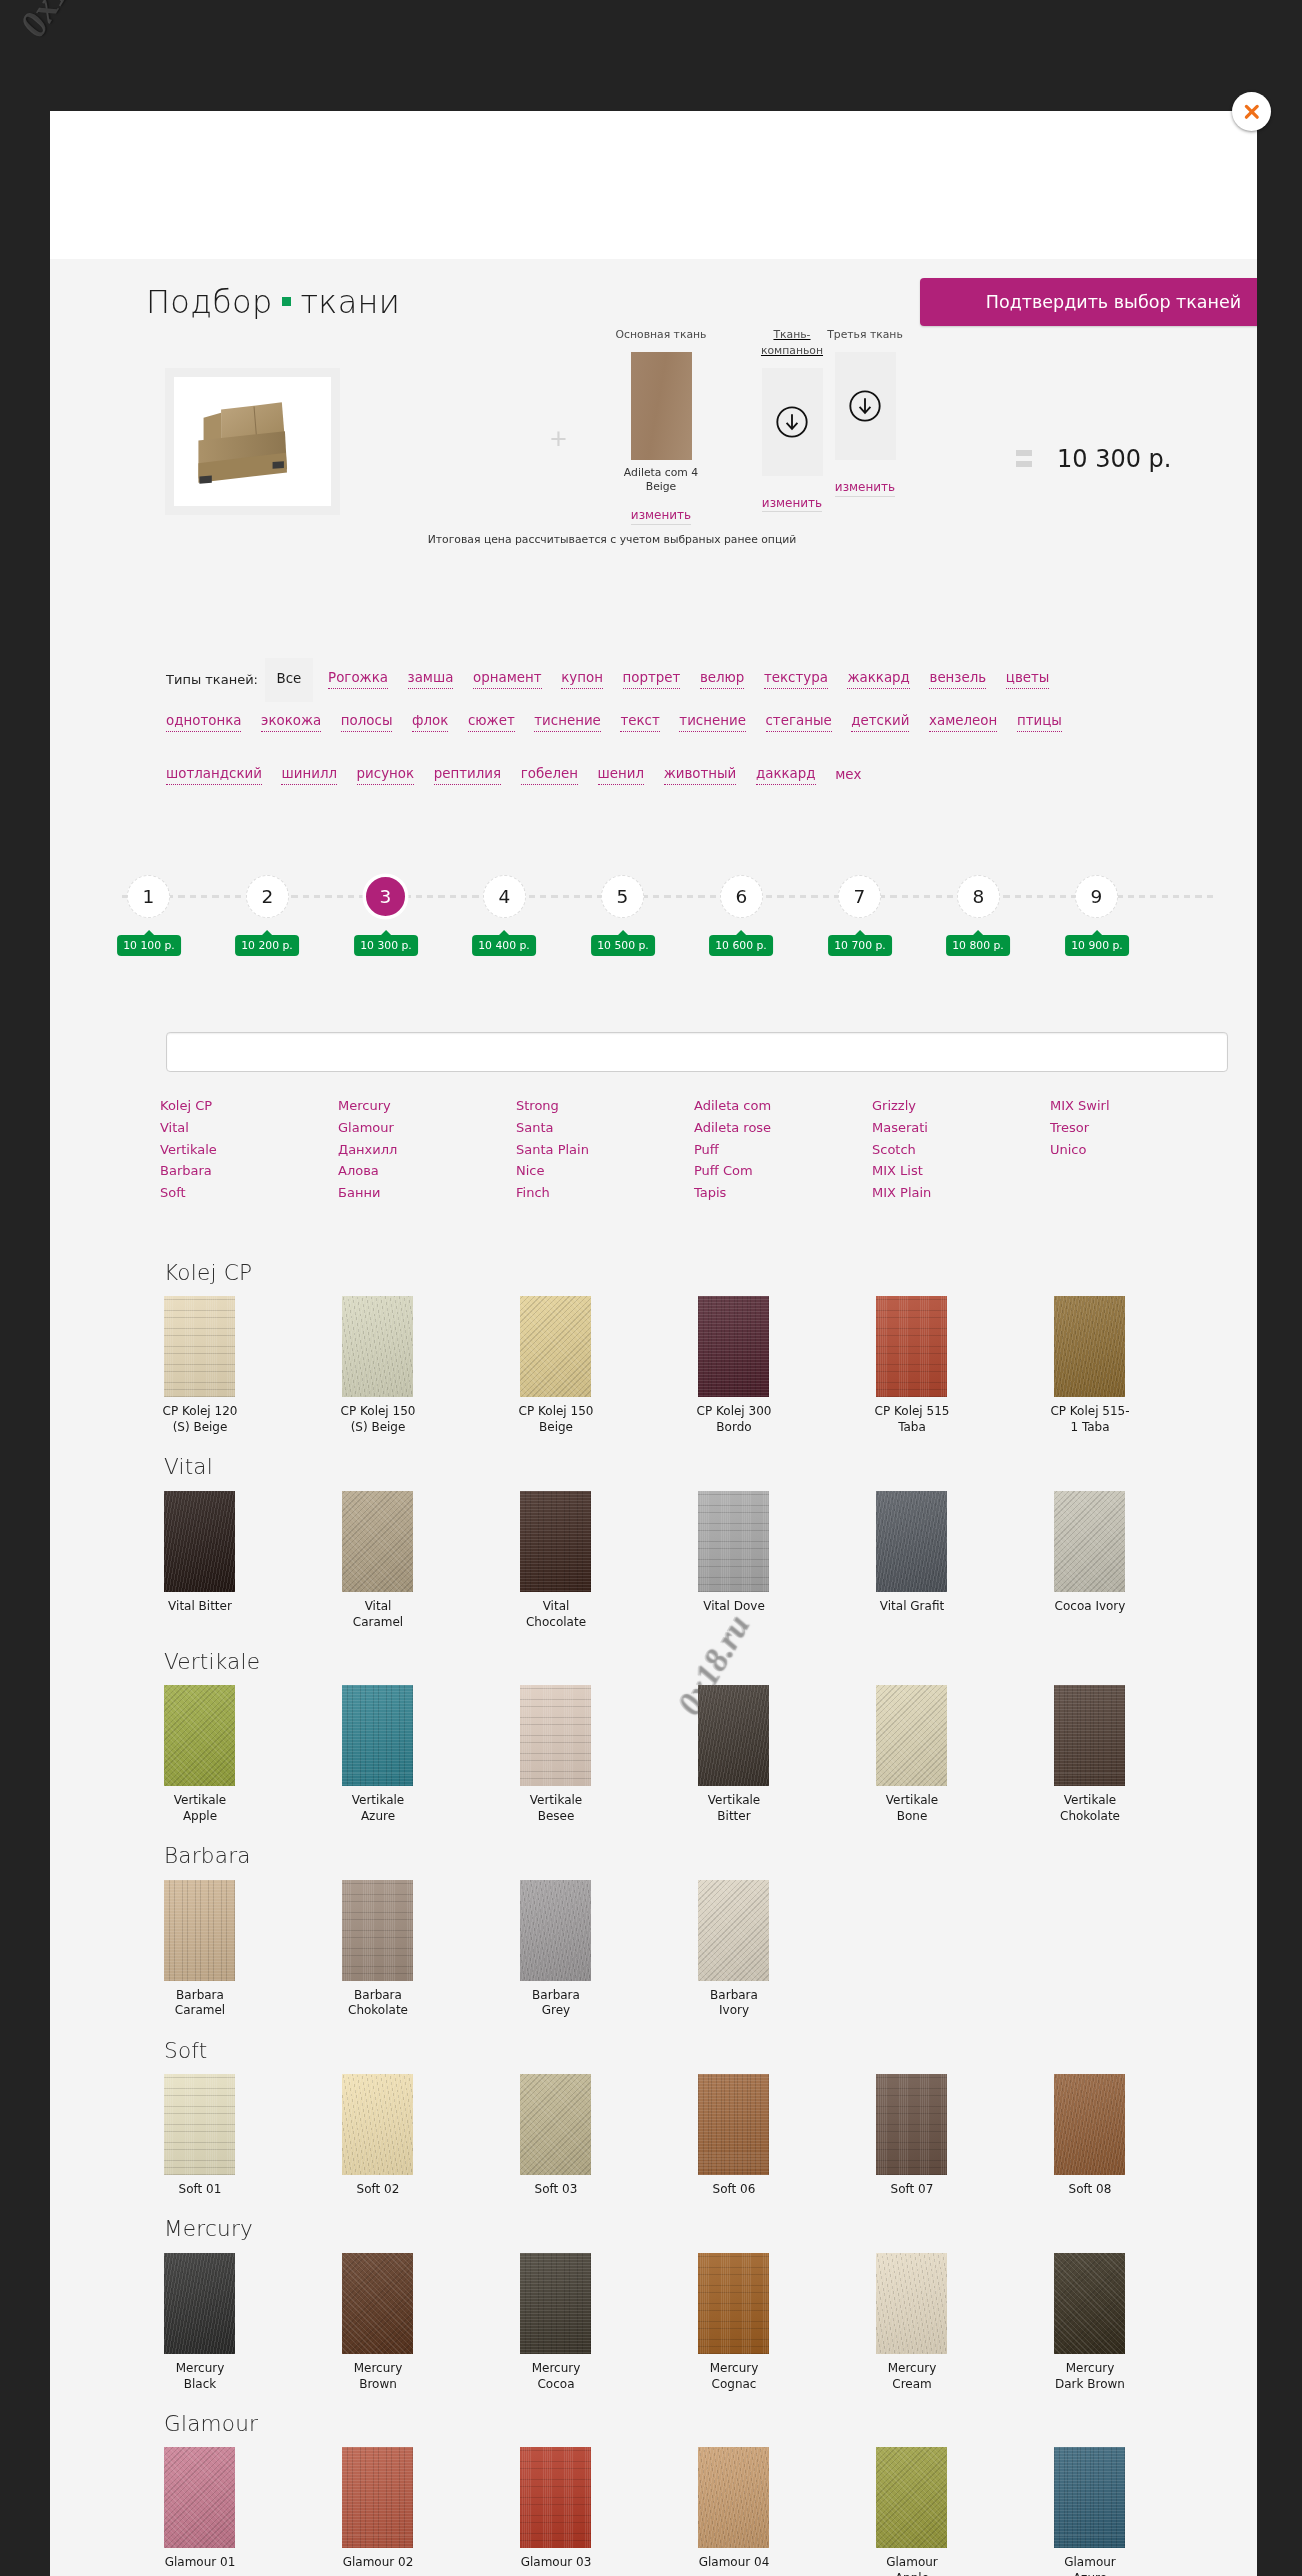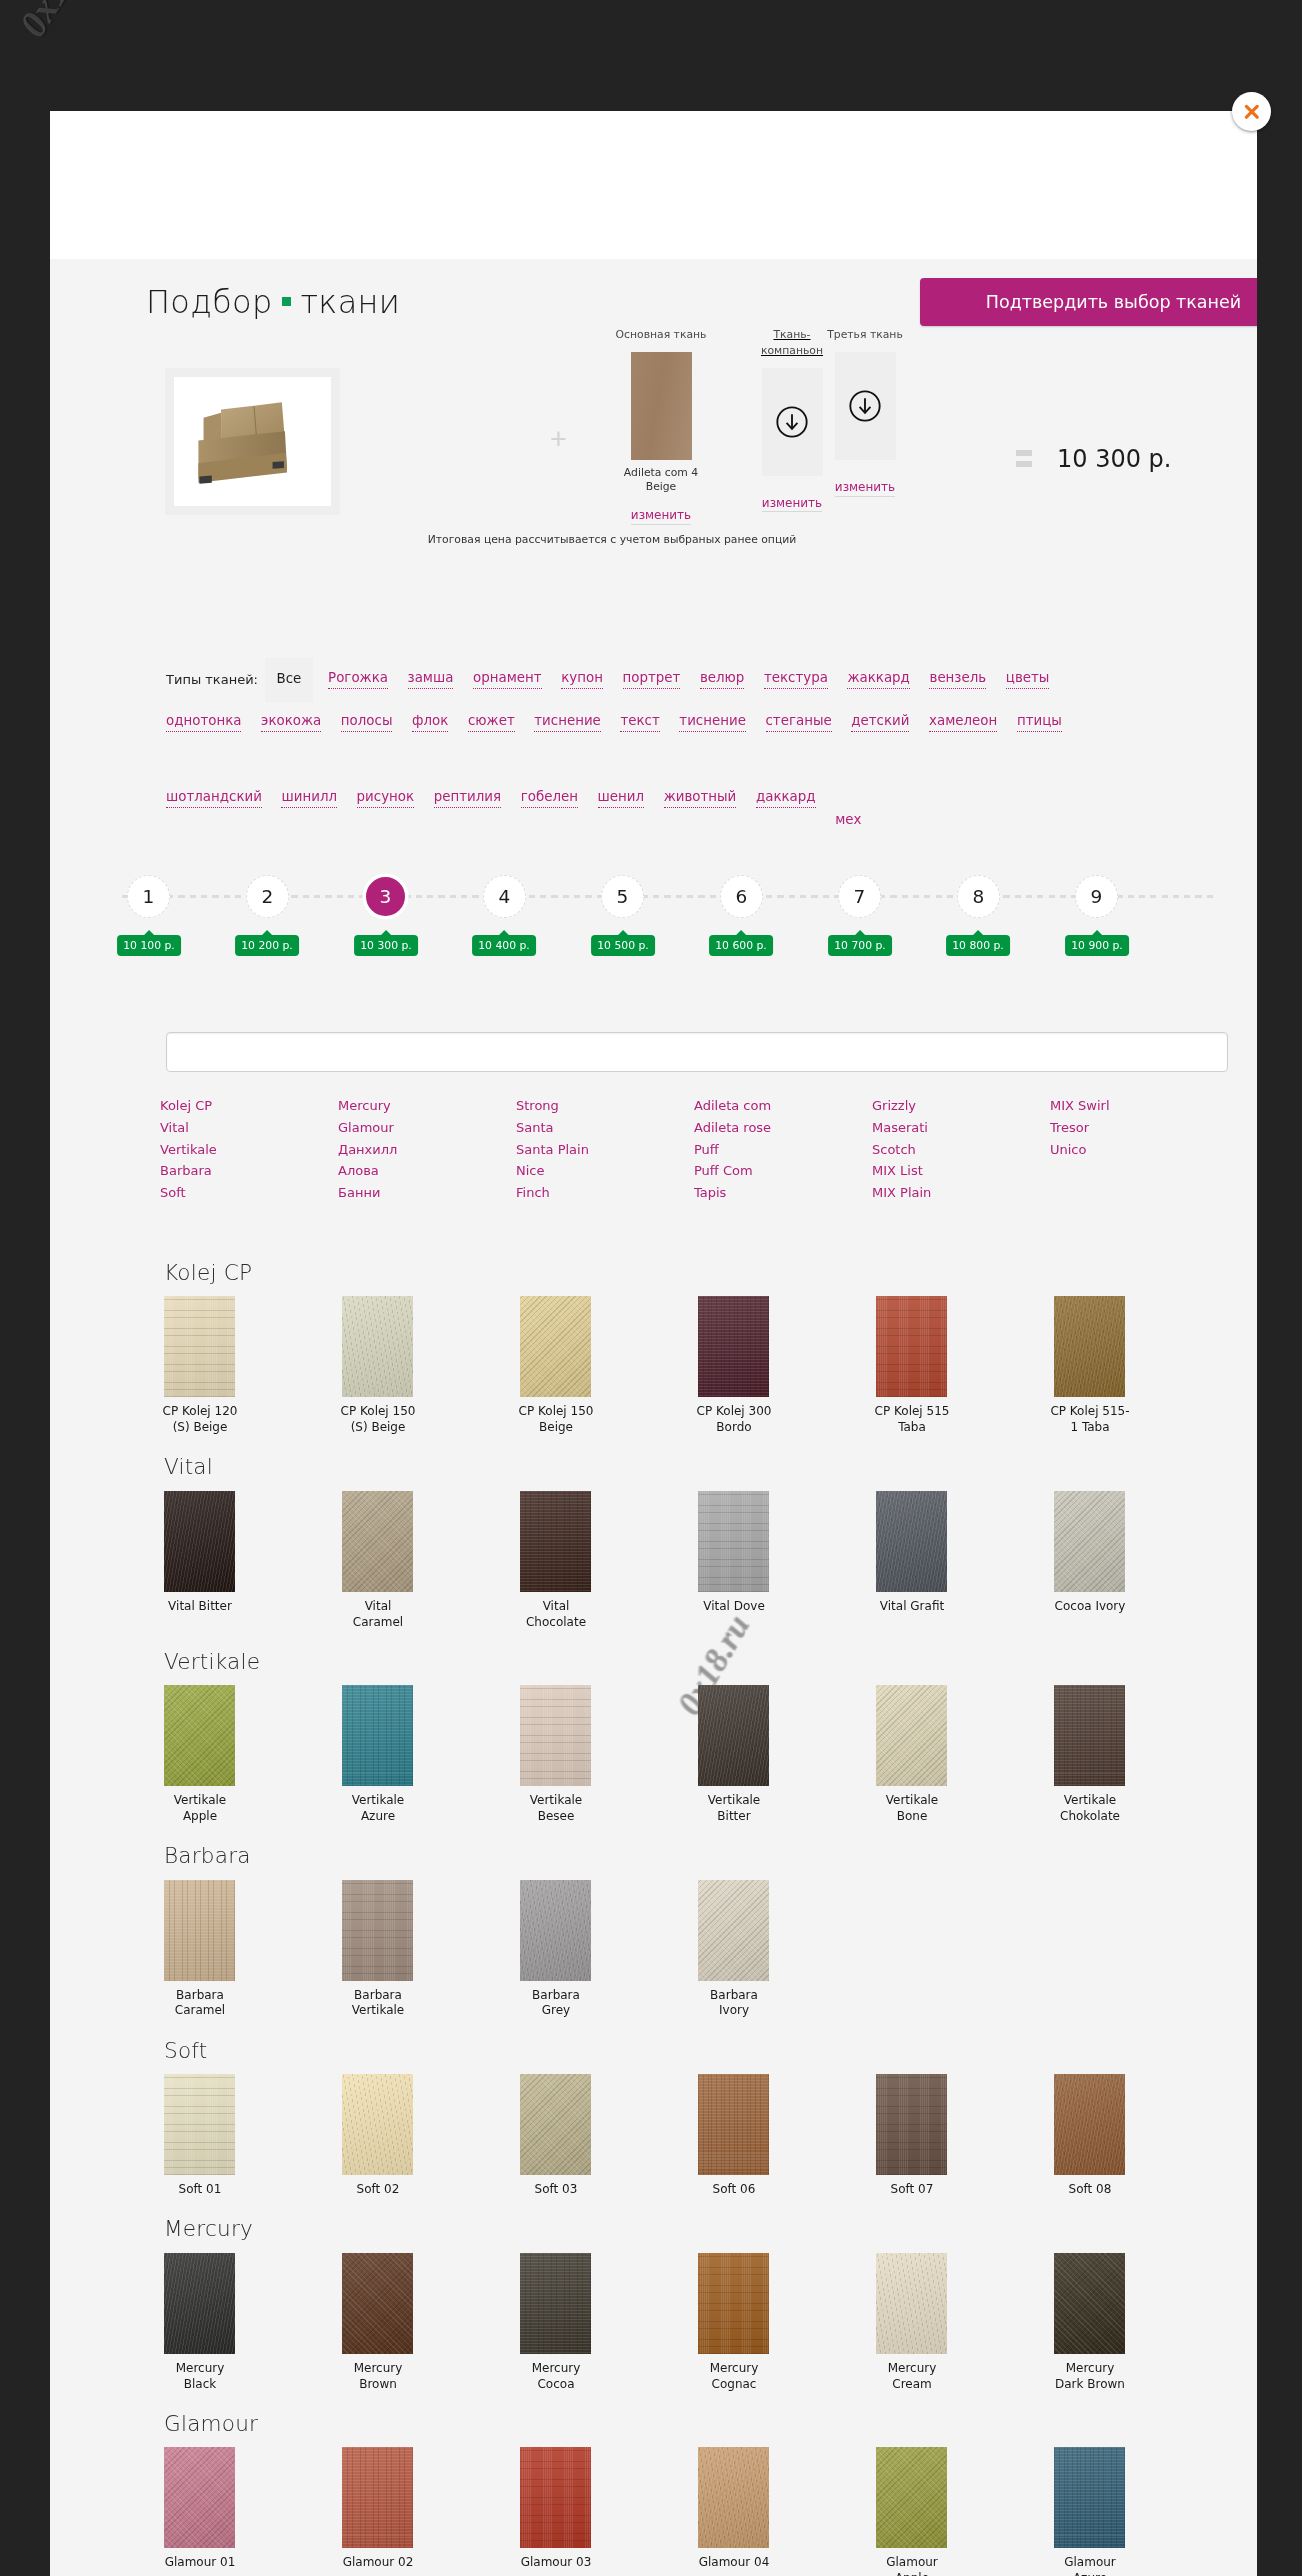--- a/index.html
+++ b/index.html
@@ -147,21 +147,21 @@
     font-size:13px; color:#242424; margin-right:7.2px;
     font-family:"DejaVu Sans", sans-serif;
   }
   .tag {
     font-size:13.4px; color:#b02179;
     border-bottom:1px dotted #b02179;
     margin-right:19.6px; cursor:pointer; line-height:1.1;
     padding-bottom:2.6px;
     font-family:"DejaVu Sans", sans-serif;
   }
-  .tag.nodot { border-bottom:none;margin-top:46px; }
+  .tag.nodot { border-bottom:none; }
   .tag.active {
     color:#1c1c1c; background:#f0f0f0; border-bottom:none;
     padding:14.4px 11.3px 14.4px 11.3px; margin-right:15.5px;
     font-weight:400;
   }
 
   
   #stepper { position:absolute; left:0; top:742px; width:100%; height:103px; }
   #step-line {
     position:absolute; left:72px; top:42px; right:41px; height:2.6px;
@@ -523,21 +523,21 @@
       </div>
       <div class="section" style="margin-bottom: 18.5px;">
         <div class="sec-title">Barbara</div>
         <div class="sec-grid">
           <div class="swc">
             <div class="tile" style="background: repeating-linear-gradient(0deg, rgba(255, 255, 255, 0.1) 0px, rgba(255, 255, 255, 0.1) 0.5px, transparent 0.5px, transparent 1.5px), repeating-linear-gradient(90deg, rgba(0, 0, 0, 0.13) 0px, rgba(0, 0, 0, 0.13) 0.5px, transparent 0.5px, transparent 2.6px), linear-gradient(160deg, rgba(255, 255, 255, 0.14), rgba(0, 0, 0, 0.1)), linear-gradient(rgb(205, 179, 145), rgb(205, 179, 145));"></div>
             <div class="lbl">Barbara Caramel</div>
           </div>
           <div class="swc">
             <div class="tile" style="background: repeating-linear-gradient(90deg, rgba(255, 255, 255, 0.1) 0px, rgba(255, 255, 255, 0.1) 0.5px, transparent 0.5px, transparent 2.1px), repeating-linear-gradient(0deg, rgba(0, 0, 0, 0.13) 0px, rgba(0, 0, 0, 0.13) 0.5px, transparent 0.5px, transparent 3.6px), linear-gradient(160deg, rgba(255, 255, 255, 0.14), rgba(0, 0, 0, 0.1)), linear-gradient(rgb(159, 140, 125), rgb(159, 140, 125));"></div>
-            <div class="lbl">Barbara Vertikale</div>
+            <div class="lbl">Barbara Chokolate</div>
           </div>
           <div class="swc">
             <div class="tile" style="background: repeating-linear-gradient(100deg, rgba(255, 255, 255, 0.1) 0px, rgba(255, 255, 255, 0.1) 1px, transparent 1px, transparent 3.1px), repeating-linear-gradient(80deg, rgba(0, 0, 0, 0.13) 0px, rgba(0, 0, 0, 0.13) 0.5px, transparent 0.5px, transparent 4.6px), linear-gradient(160deg, rgba(255, 255, 255, 0.14), rgba(0, 0, 0, 0.1)), linear-gradient(rgb(157, 154, 155), rgb(157, 154, 155));"></div>
             <div class="lbl">Barbara Grey</div>
           </div>
           <div class="swc">
             <div class="tile" style="background: repeating-linear-gradient(45deg, rgba(255, 255, 255, 0.1) 0px, rgba(255, 255, 255, 0.1) 1px, transparent 1px, transparent 4.1px), repeating-linear-gradient(-45deg, rgba(0, 0, 0, 0.13) 0px, rgba(0, 0, 0, 0.13) 1px, transparent 1px, transparent 4.1px), linear-gradient(160deg, rgba(255, 255, 255, 0.14), rgba(0, 0, 0, 0.1)), linear-gradient(rgb(221, 213, 196), rgb(221, 213, 196));"></div>
             <div class="lbl">Barbara Ivory</div>
           </div>
         </div>

